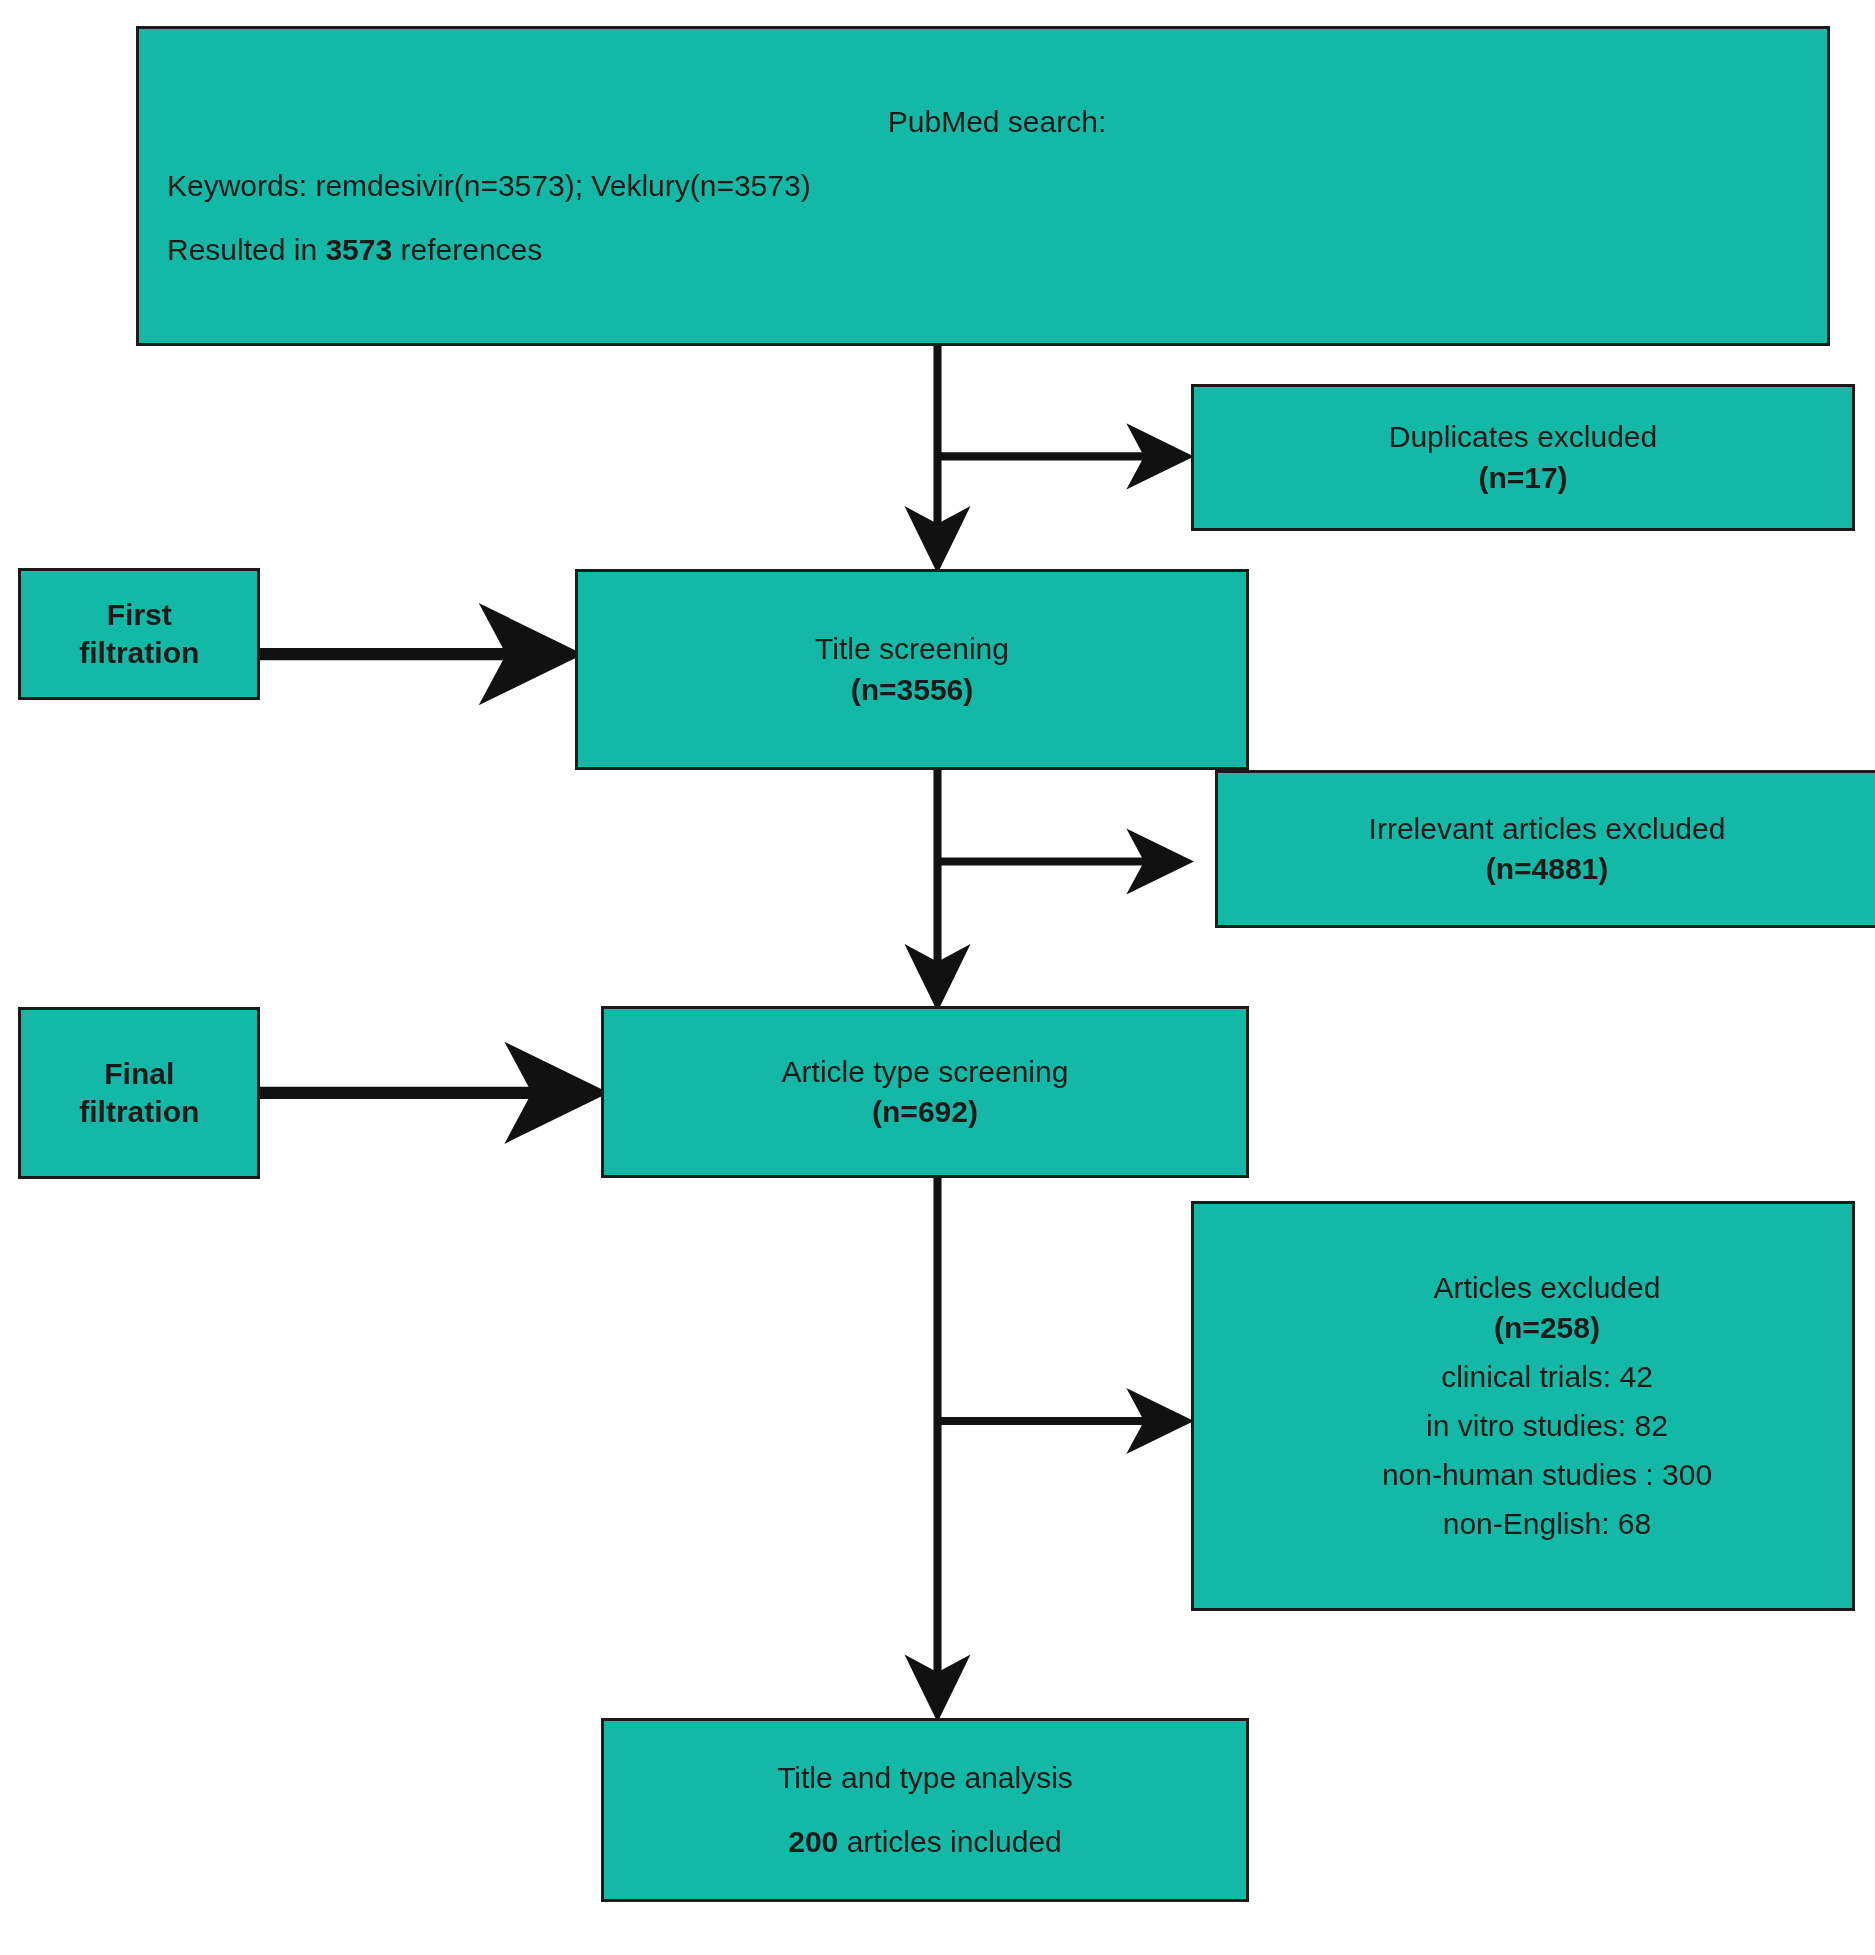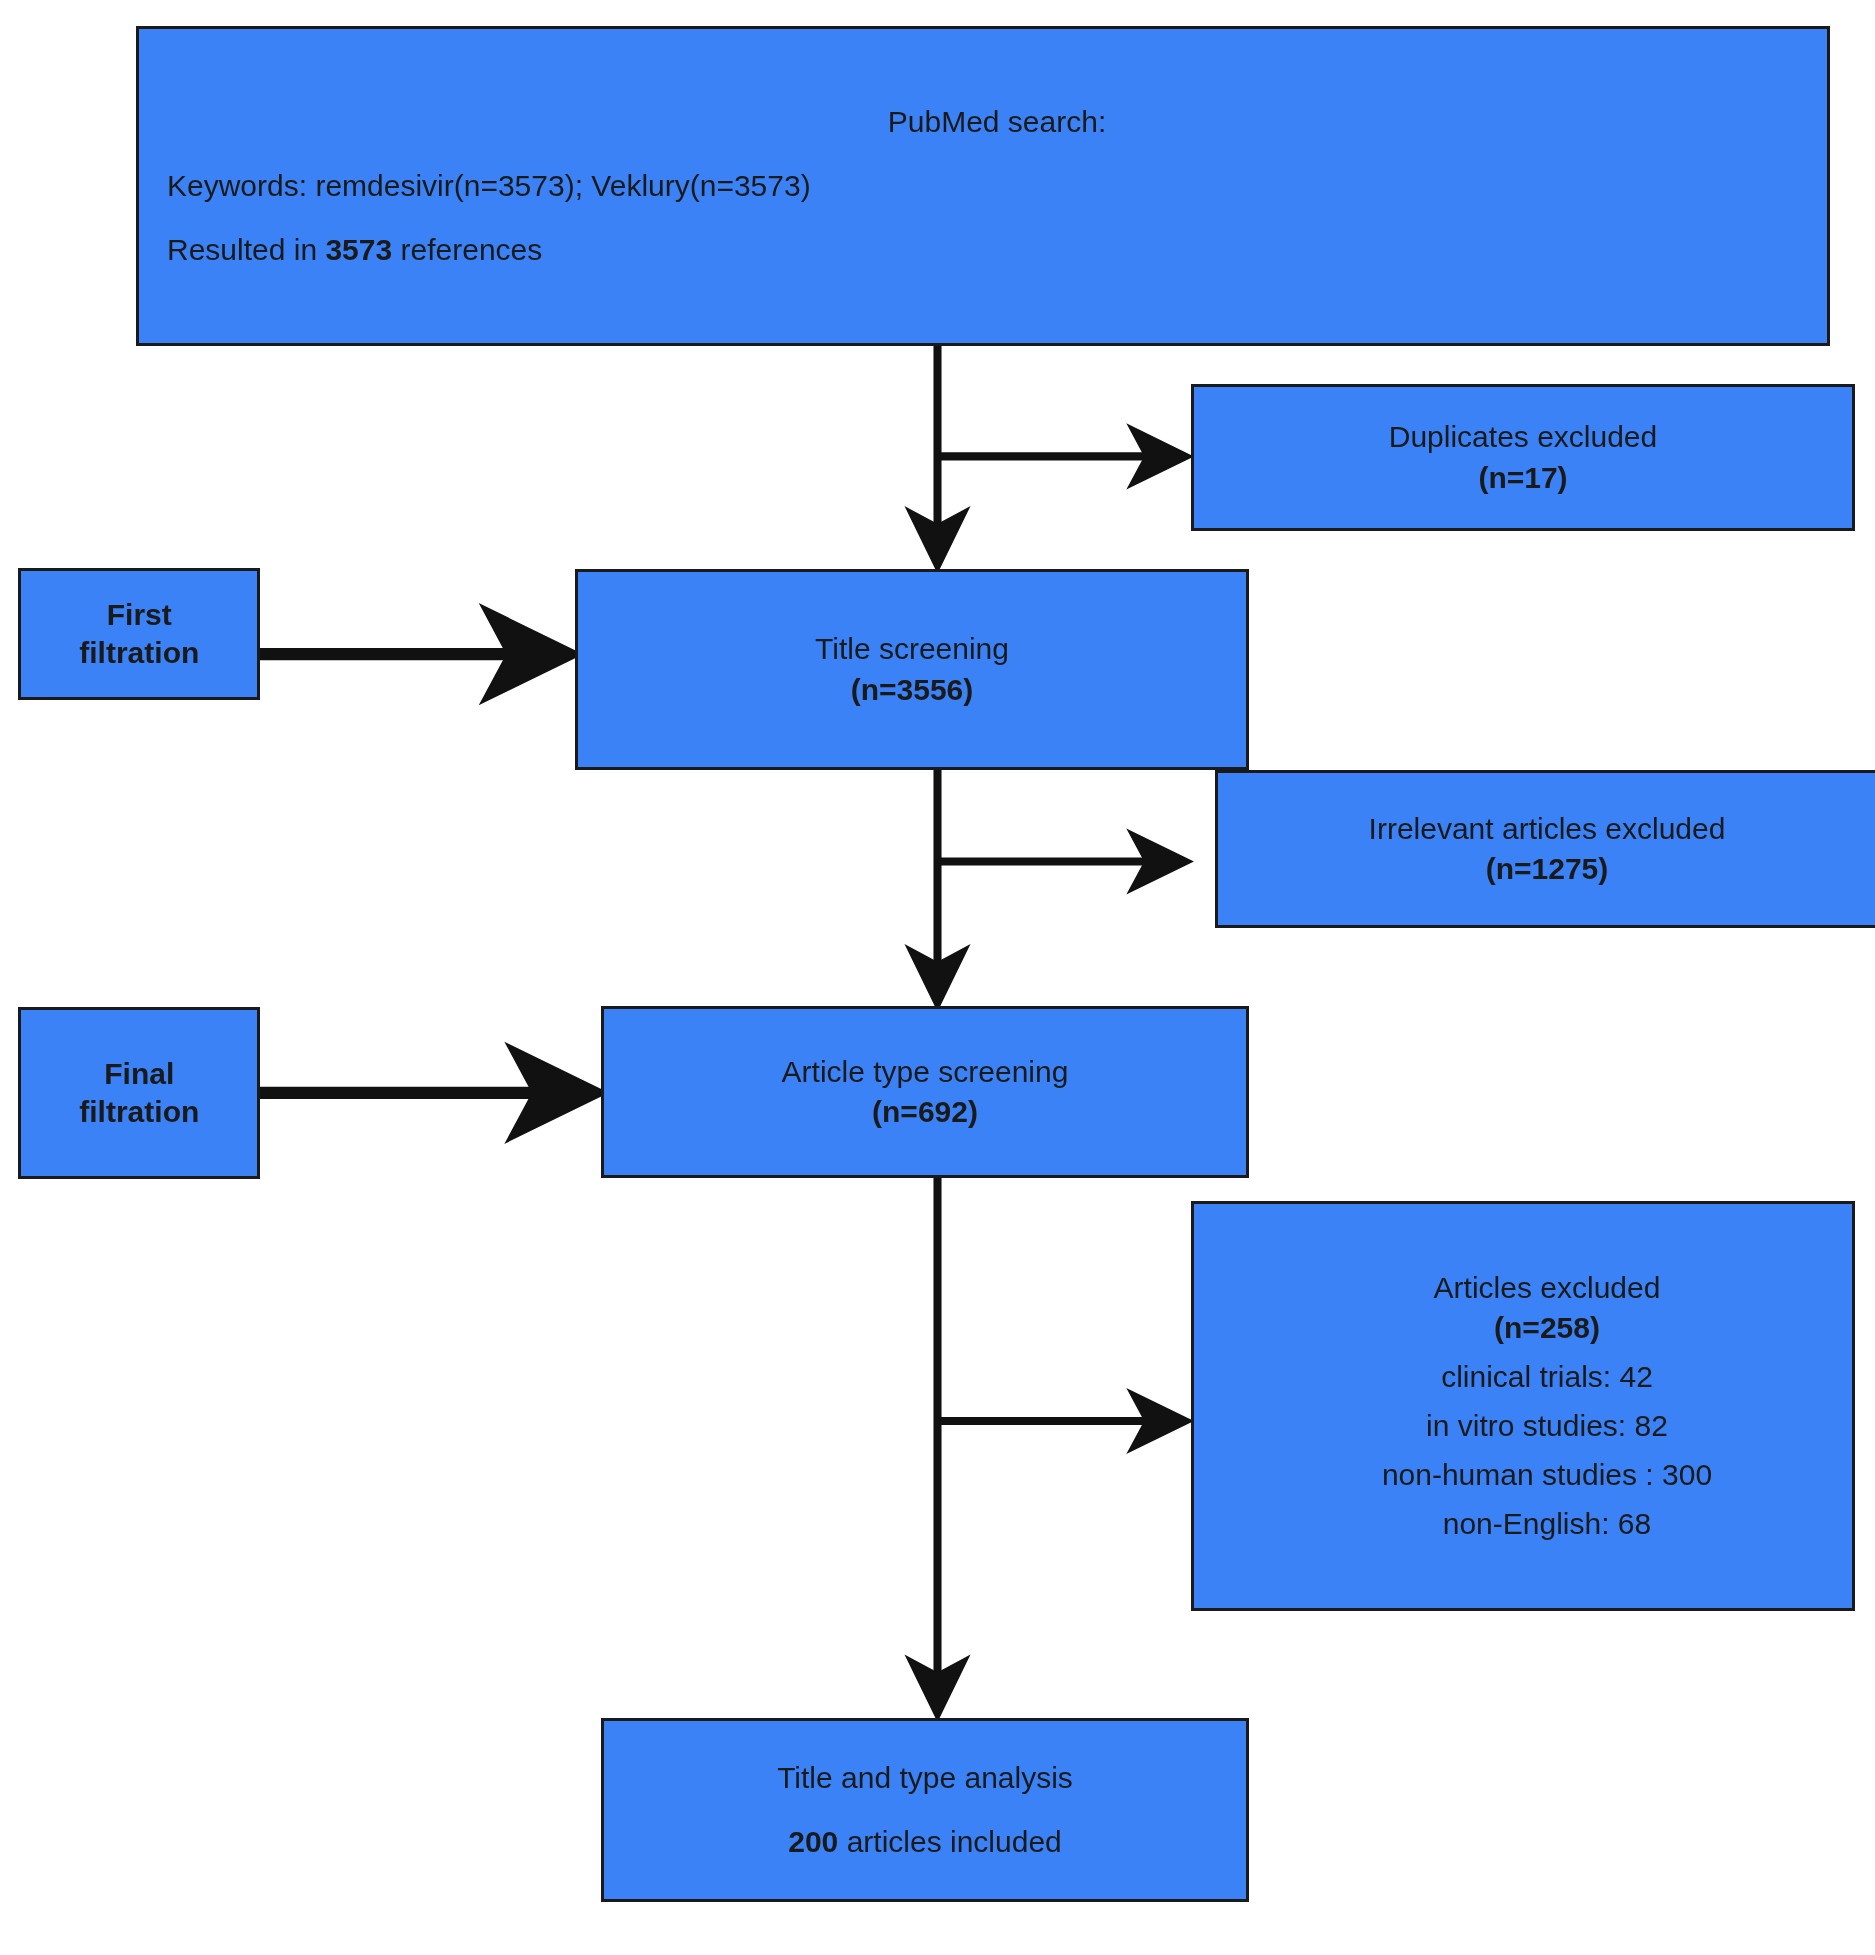--- a/index.html
+++ b/index.html
@@ -23,21 +23,21 @@
     position: absolute;
     left: 0;
     top: 0;
     width: 1875px;
     height: 1955px;
   }
   .node-box {
     position: absolute;
     box-sizing: border-box;
     border: 3.7px solid #1a1a1a;
-    background: #3b82f6;
+    background: #14b8a6;
     display: flex;
     flex-direction: column;
     align-items: center;
     justify-content: center;
     text-align: center;
   }
   .node-line {
     font-size: 30px;
     line-height: 1.0;
     color: #1a1a1a;
@@ -138,21 +138,21 @@
     <div class="left-label">filtration</div>
   </div>
 
   <div class="node-box" id="box-title-screen">
     <div class="node-line">Title screening</div>
     <div class="node-line bold tight-top">(n=3556)</div>
   </div>
 
   <div class="node-box" id="box-irrelevant">
     <div class="node-line">Irrelevant articles excluded</div>
-    <div class="node-line bold tight-top">(n=1275)</div>
+    <div class="node-line bold tight-top">(n=4881)</div>
   </div>
 
   <div class="node-box" id="box-final-filt">
     <div class="left-label">Final</div>
     <div class="left-label">filtration</div>
   </div>
 
   <div class="node-box" id="box-article-type">
     <div class="node-line">Article type screening</div>
     <div class="node-line bold tight-top">(n=692)</div>

